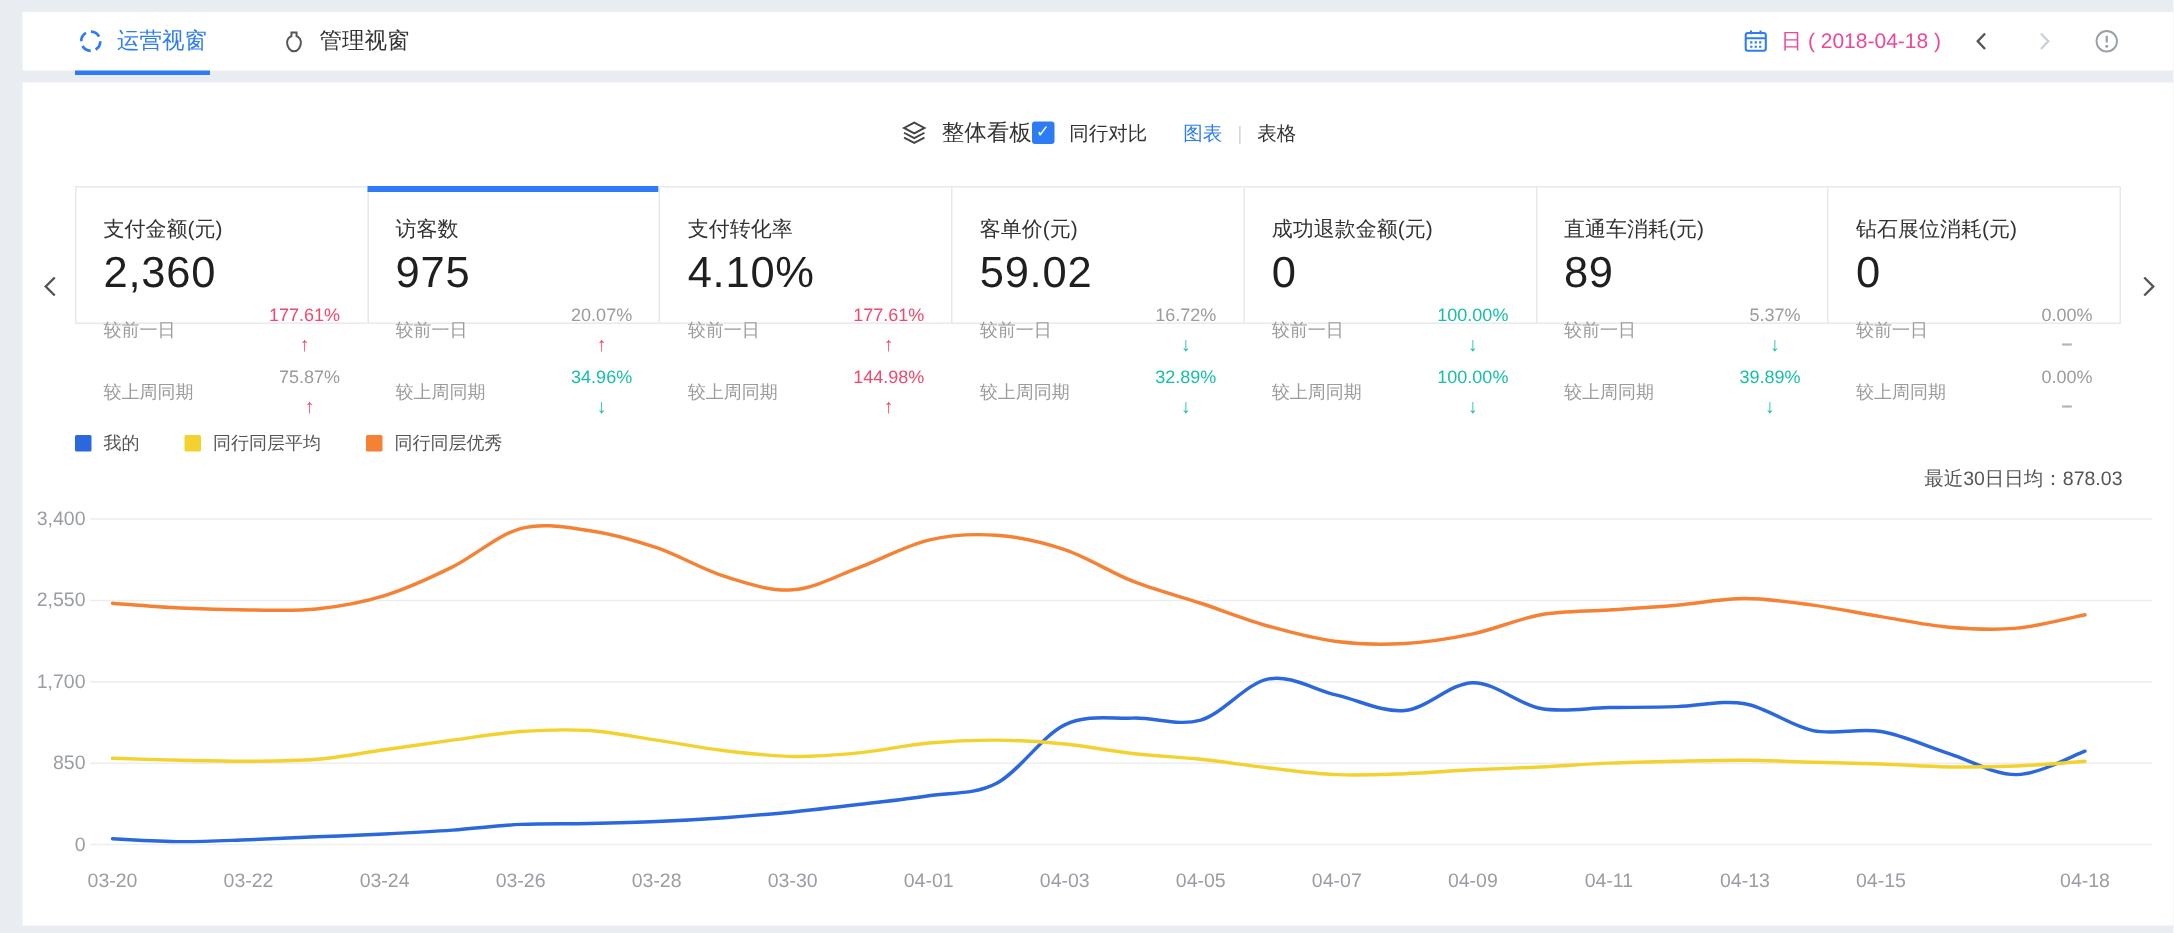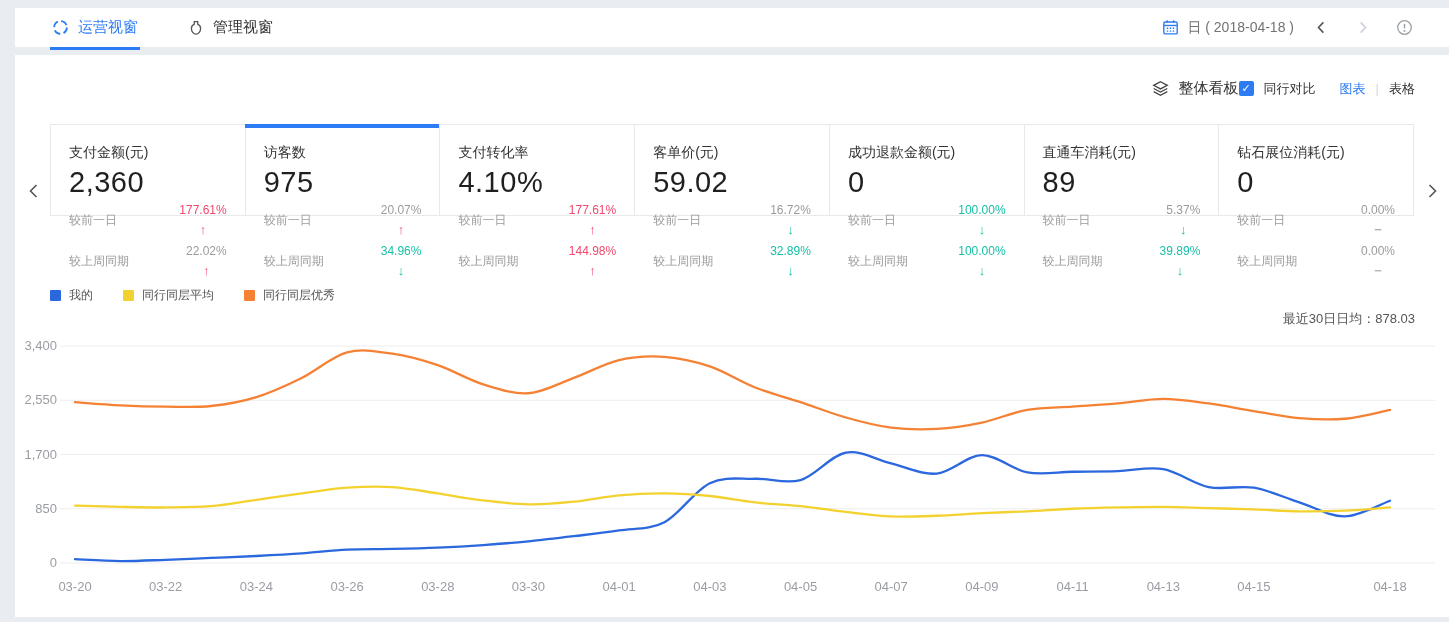--- a/index.html
+++ b/index.html
@@ -22,26 +22,26 @@
     font-size:15px; color:#333; cursor:pointer;
     position:relative; margin-right:46px; padding:0 2px;
   }
   .tab.active { color:#2d7cf5; }
   .tab.active::after {
     content:""; position:absolute; left:0; right:0; bottom:0;
     height:3px; background:#2d7cf5;
   }
   .tab .icon { display:flex; }
   .date-controls { display:flex; align-items:center; gap:14px; }
-  .date-label { font-size:14px; color:#737373; display:flex; align-items:center; gap:8px; cursor:pointer; }
+  .date-label { font-size:14px; color:#ec4899; display:flex; align-items:center; gap:8px; cursor:pointer; }
   .nav-chev { display:flex; padding:2px 6px; cursor:pointer; }
   
   .main { margin-left:15px; background:#fff; height:562px; margin-top:8px; }
   .section-header {
-    display:flex; align-items:center; justify-content:flex-end;
+    display:flex; align-items:center; justify-content:center;
     padding:24px 34px 0 35px;
   }
   .sh-left { display:flex; align-items:center; gap:10px; font-size:15px; color:#333; }
   .sh-right { display:flex; align-items:center; gap:10px; font-size:13px; }
   .checkbox {
     width:15px; height:15px; background:#2d7cf5; border-radius:2px;
     color:#fff; font-size:11px; line-height:15px; text-align:center; cursor:pointer;
   }
   .checkbox::after { content:"✓"; }
   .compare-label { color:#333; margin-right:14px; }
@@ -179,21 +179,21 @@
         <div class="card-row">
           <span class="row-label">较前一日</span>
           <span class="row-right">
               <span class="chg-val" data-color="red">177.61%</span>
               <span class="chg-arrow" data-color="red">↑</span>
             </span>
         </div>
         <div class="card-row">
           <span class="row-label">较上周同期</span>
           <span class="row-right">
-              <span class="chg-val" data-color="gray">22.02%</span>
+              <span class="chg-val" data-color="gray">75.87%</span>
               <span class="chg-arrow" data-color="red">↑</span>
             </span>
         </div>
       </div>
 
       <div class="card active">
         <div class="card-title">访客数</div>
         <div class="card-value">975</div>
         <div class="card-row">
           <span class="row-label">较前一日</span>

